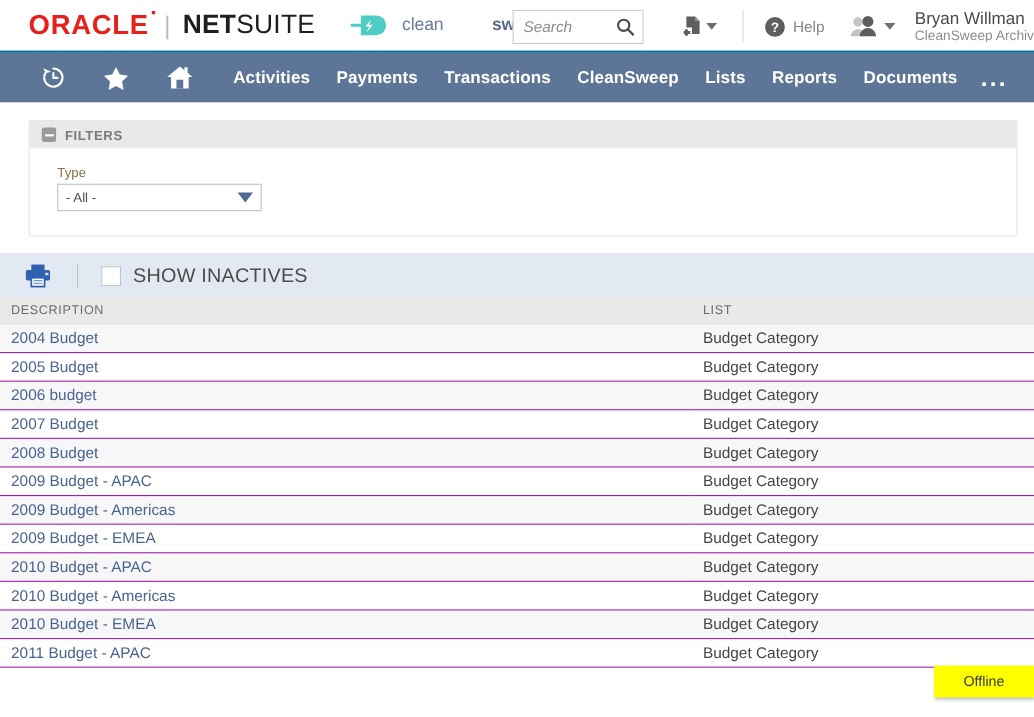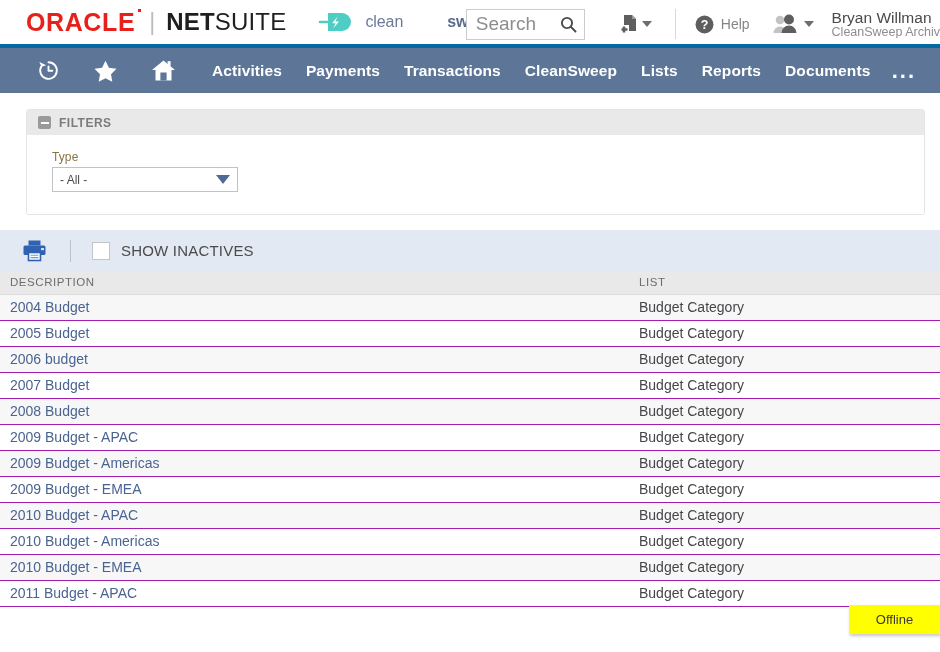--- a/index.html
+++ b/index.html
@@ -13,21 +13,21 @@
     -webkit-font-smoothing: antialiased;
   }
 
   
   .header {
     position: relative;
     height: 48px;
     background: #ffffff;
     display: flex;
     align-items: center;
-    border-bottom: 4px solid #0369a1;
+    border-bottom: 2px solid #0369a1;
   }
 
   .brand-block {
     display: flex;
     align-items: center;
     padding-left: 26px;
     gap: 0px;
   }
 
   .oracle-word {
@@ -99,24 +99,25 @@
     border: 1px solid #c9ccd0;
     background: #fff;
     padding: 0 7px 0 9px;
     margin-right: 34px;
   }
   .search-input {
     border: 0;
     outline: 0;
     flex: 1;
     font-family: "Liberation Sans", sans-serif;
-    font-size: 19px;
+    font-size: 14px;
     color: #5a5a5a;
     background: transparent;
     min-width: 0;
+    font-style: italic;
   }
   .search-input::placeholder { color: #8d8d8d; }
 
   .icon-btn {
     display: flex;
     align-items: center;
     gap: 3px;
     cursor: pointer;
   }
 
@@ -296,21 +297,21 @@
     background: #b9c2d1;
     margin: 0 21px 0 23px;
   }
   .tb-checkbox {
     width: 18px; height: 18px;
     background: #ffffff;
     border: 1px solid #c2c6cc;
     cursor: pointer;
   }
   .tb-check-label {
-    font-size: 15px;
+    font-size: 18px;
     color: #4b4b4b;
     margin-left: 11px;
     letter-spacing: 0.2px;
     cursor: pointer;
   }
 
   
   .list-table {
     width: 100%;
     border-collapse: collapse;

